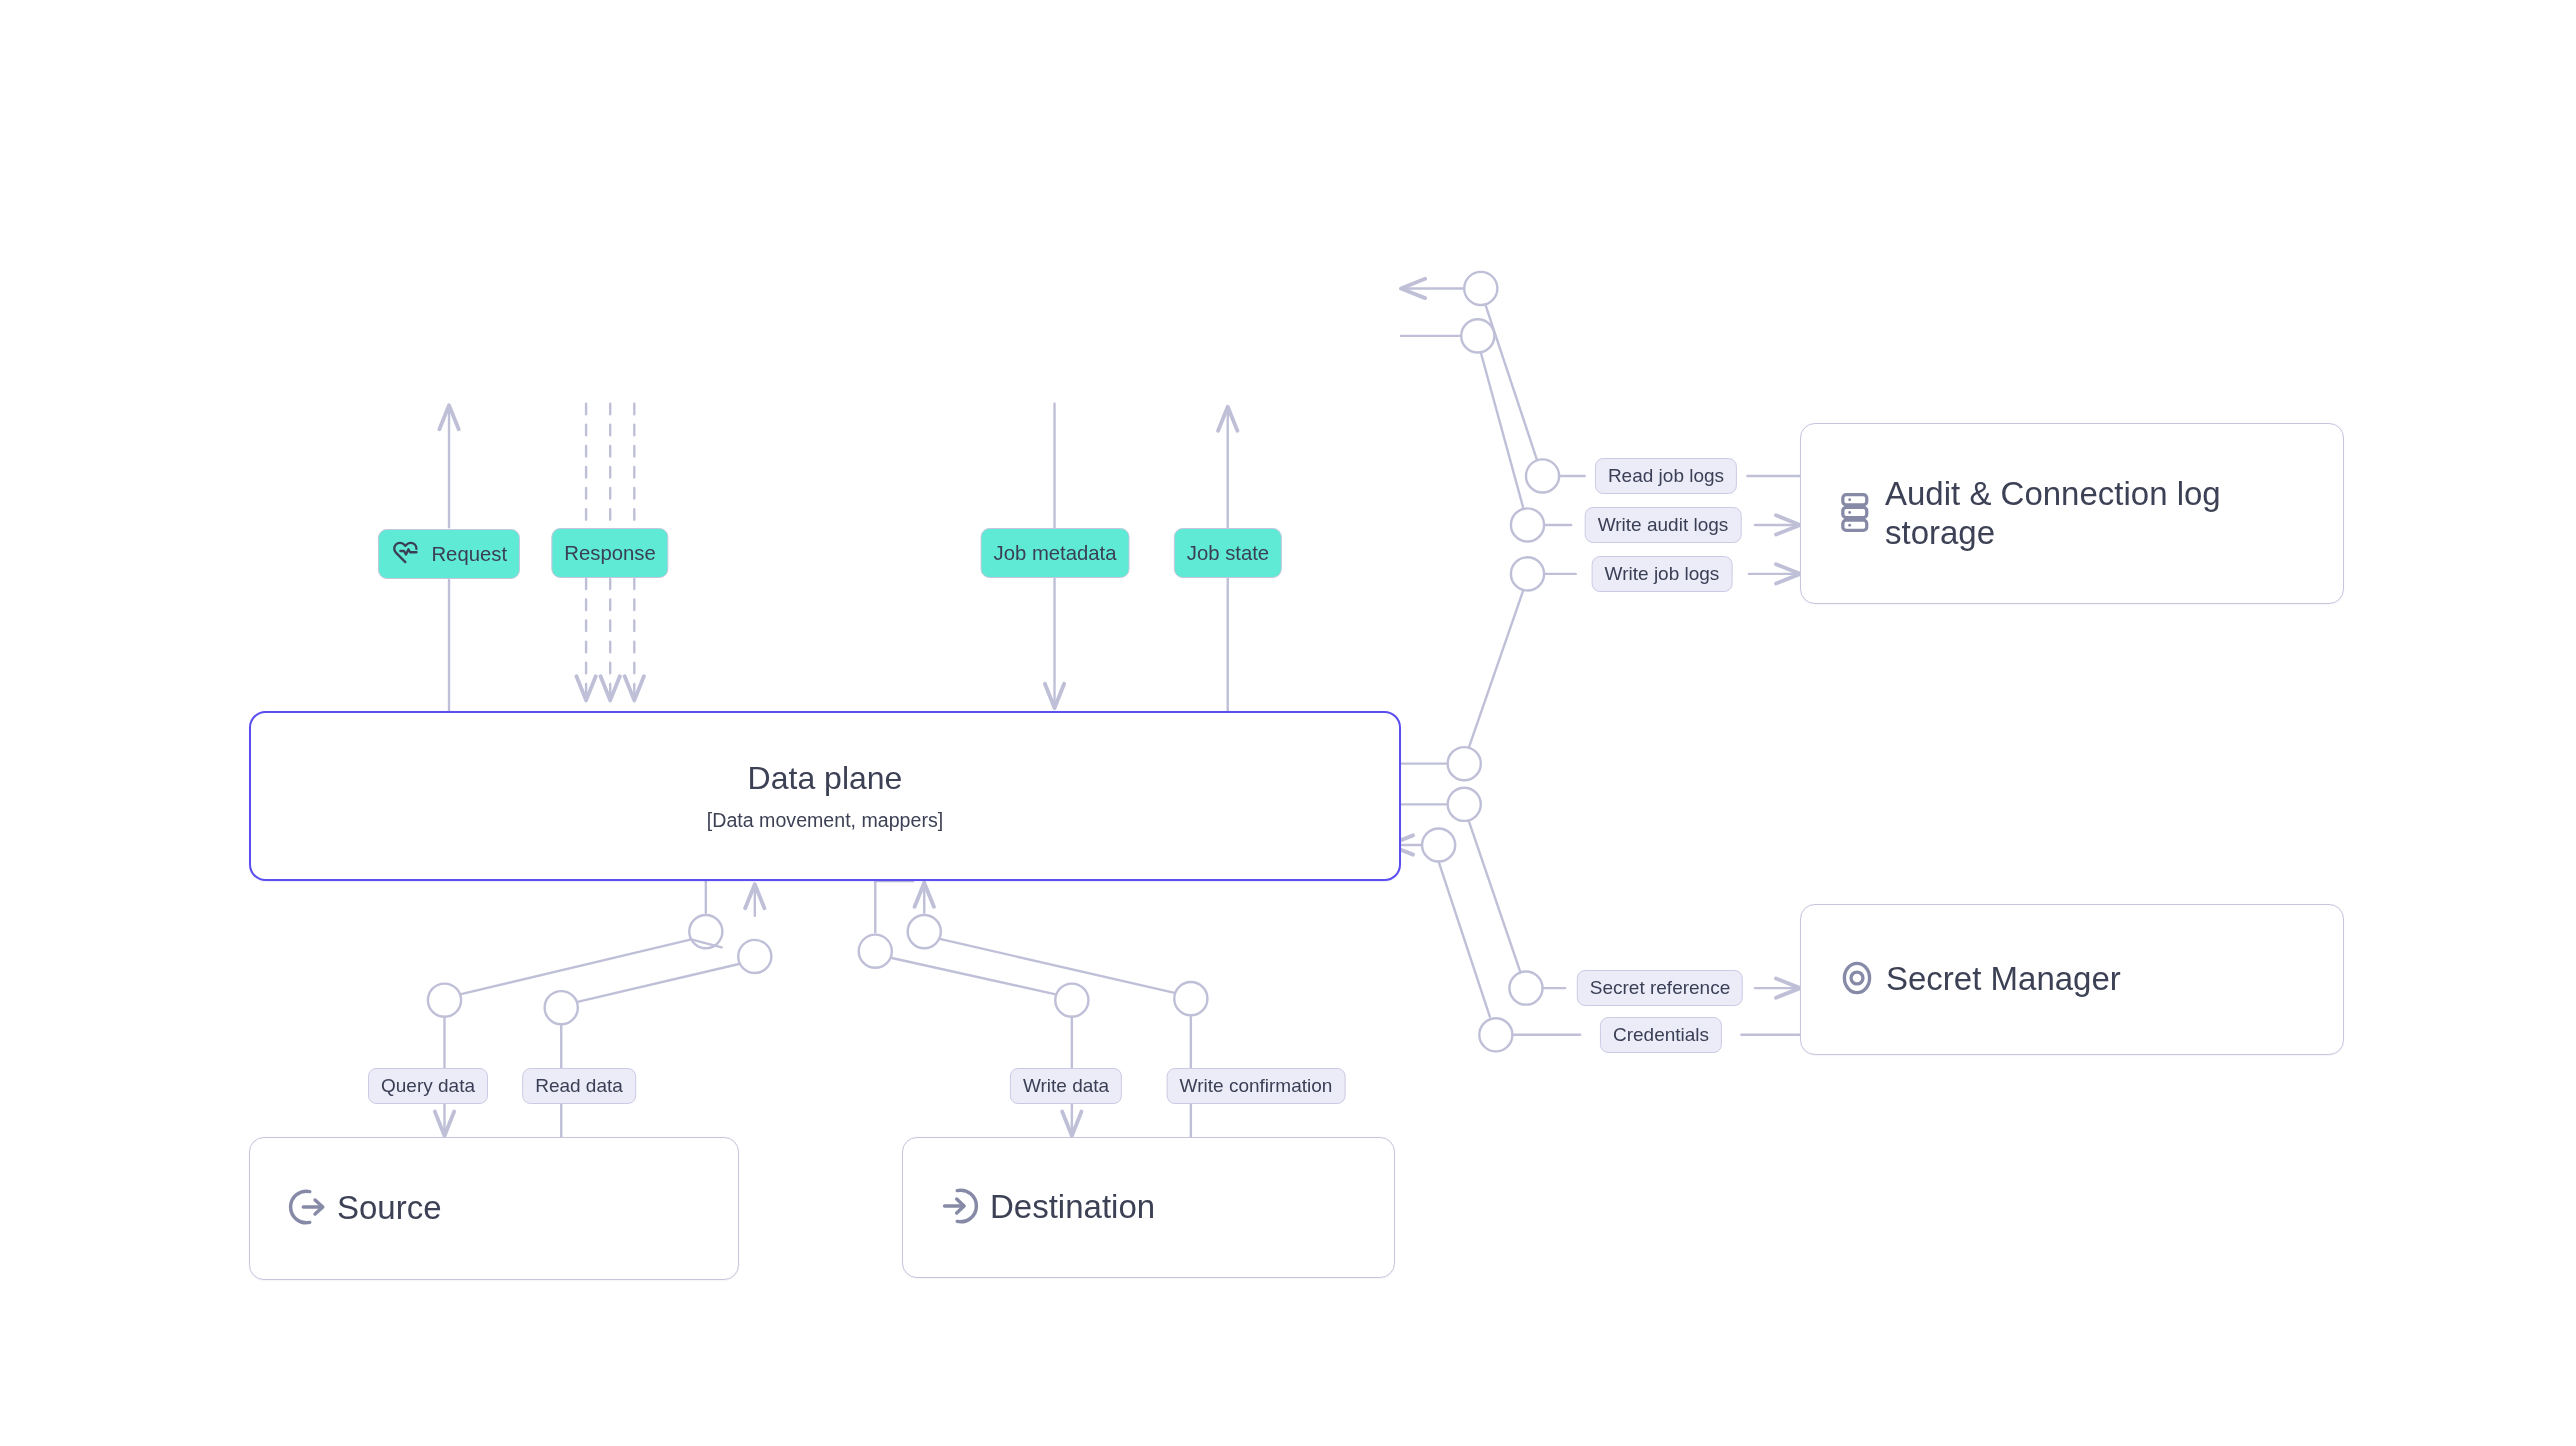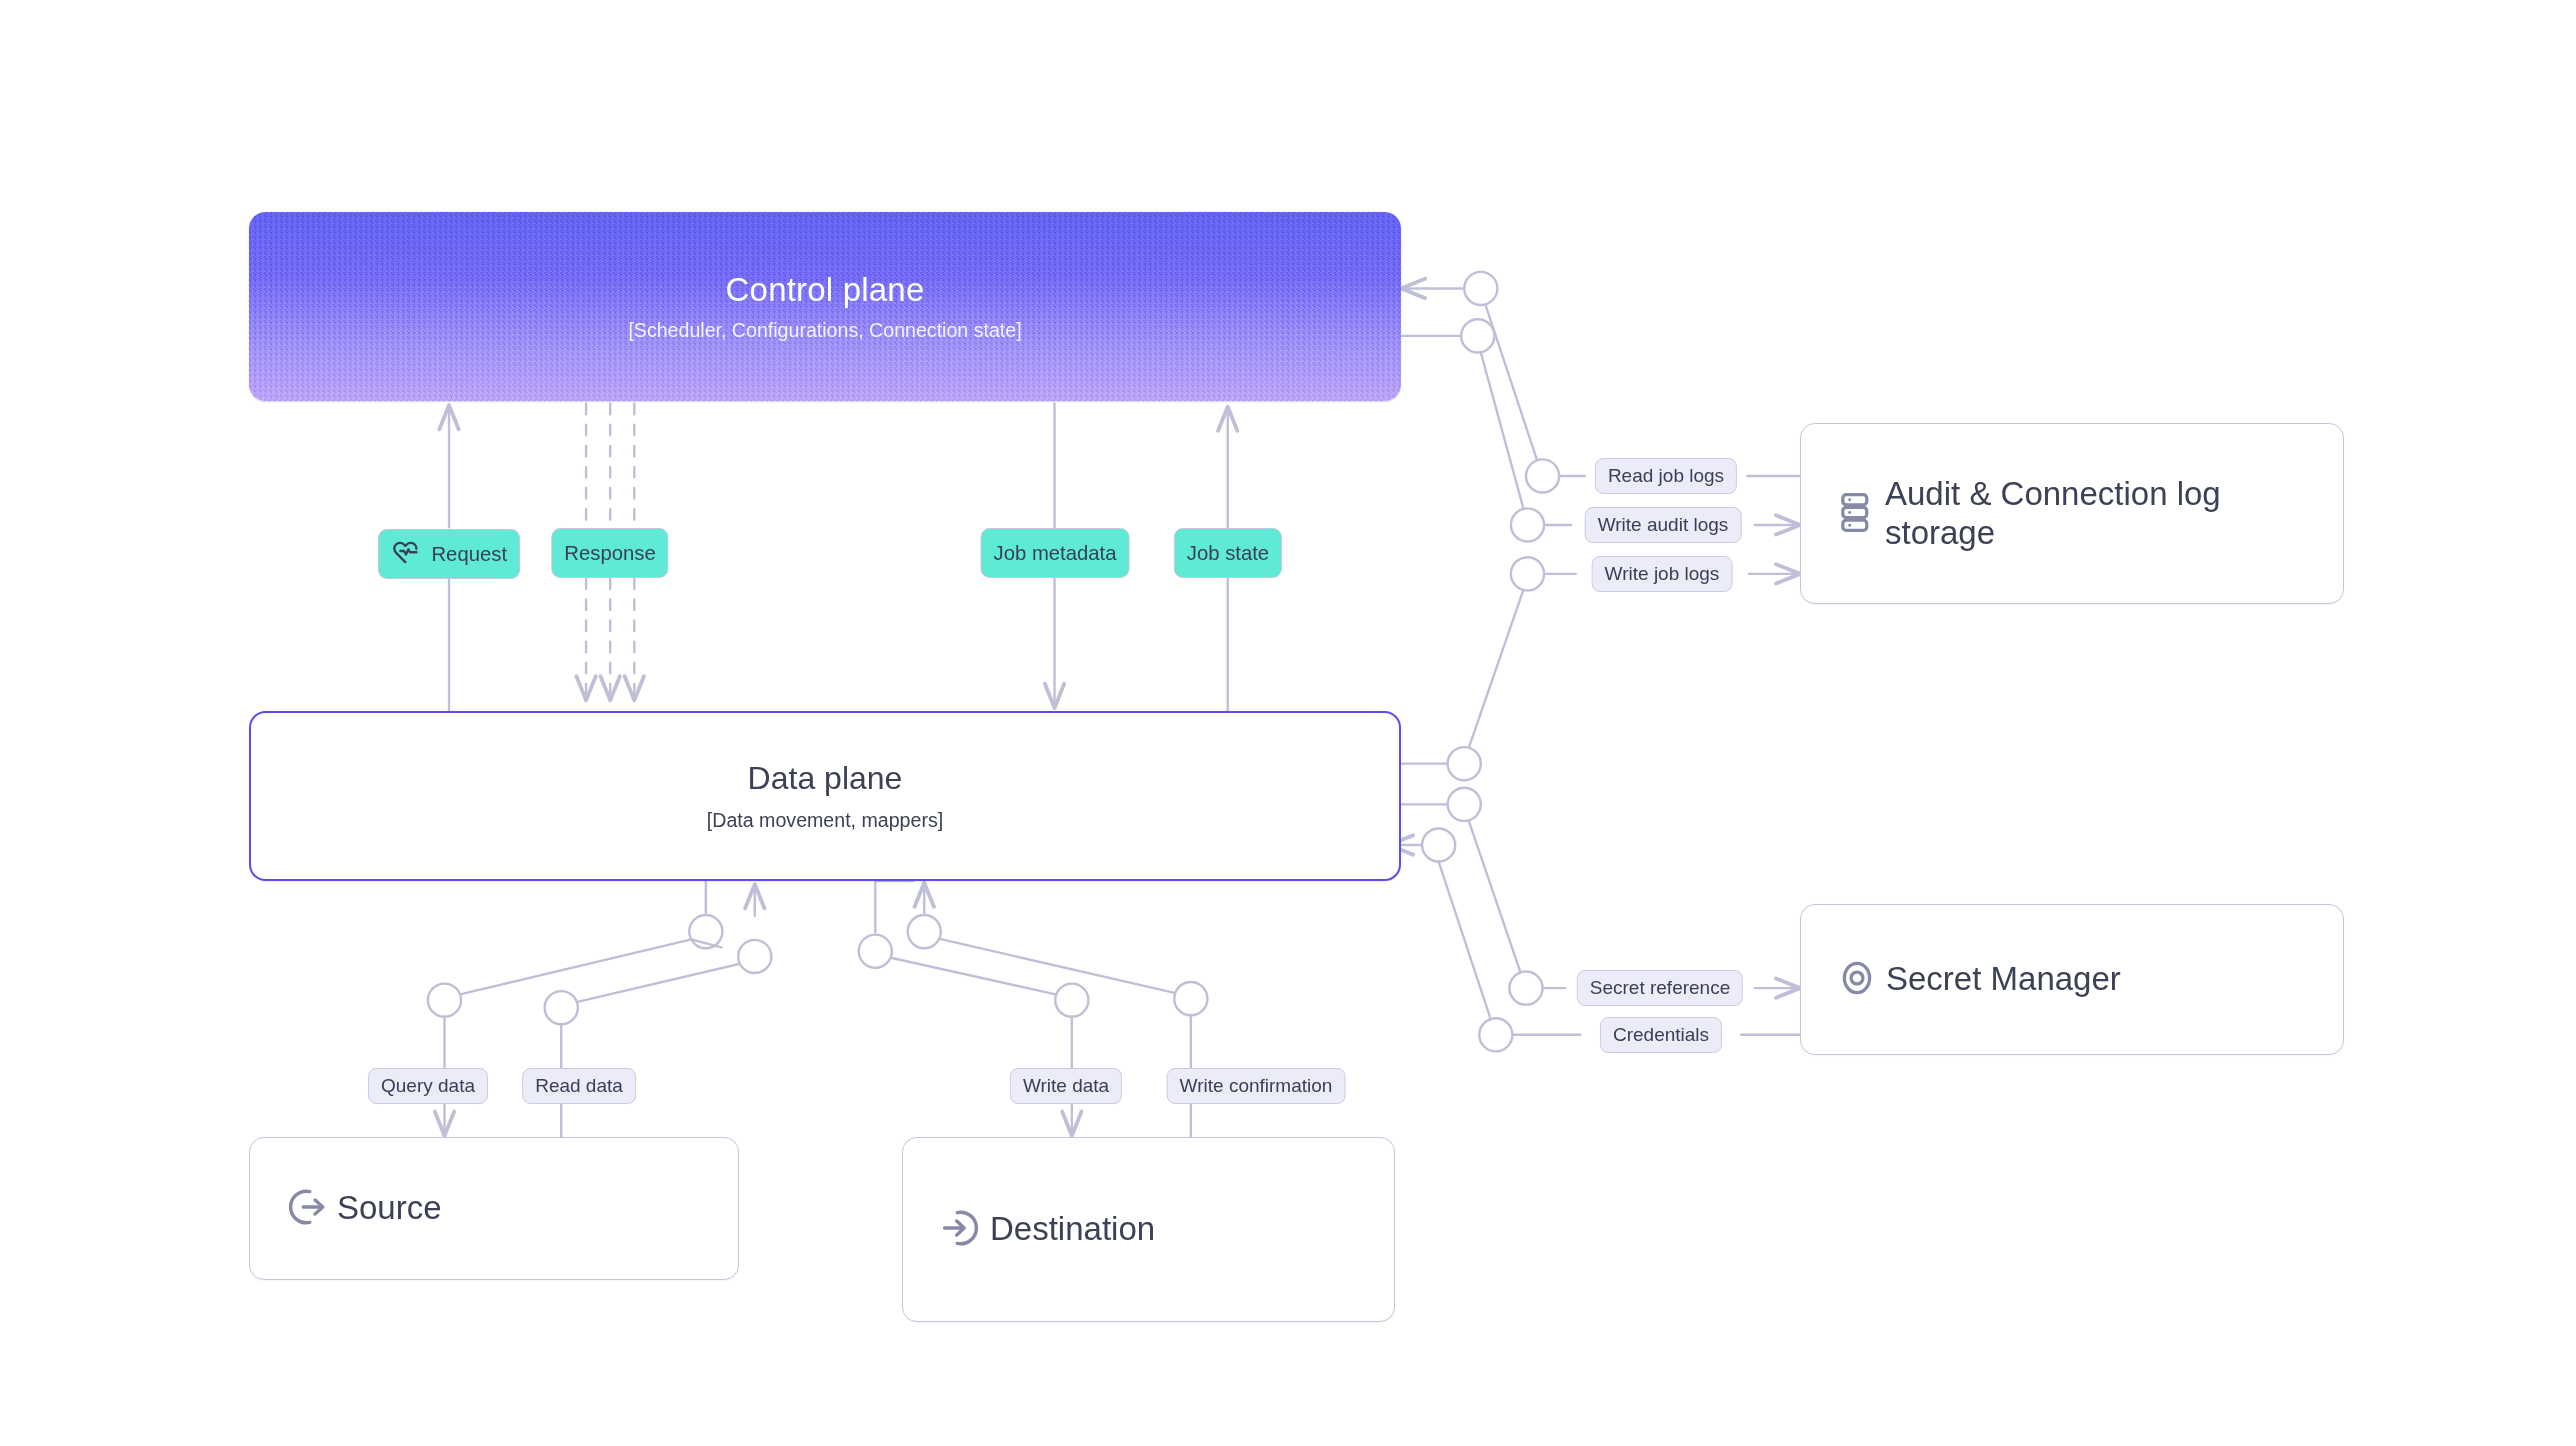--- a/index.html
+++ b/index.html
@@ -42,21 +42,21 @@
 
   
   .card{position:absolute;box-sizing:border-box;background:#fff;
         border:1.5px solid #c5c6dd;border-radius:15px;
         display:flex;align-items:center;gap:8px;padding:0 35px;
         box-shadow:0 0.8px 1.5px rgba(60,60,110,.06);}
   .card .clabel{color:#3d4155;font-size:33px;line-height:1.18;}
   #audit-storage{left:1800px;top:423px;width:544px;height:181px;}
   #secret-manager{left:1800px;top:904px;width:544px;height:151px;}
   #source-box{left:249px;top:1137px;width:490px;height:143px;}
-  #destination-box{left:902px;top:1137px;width:493px;height:185px;}
+  #destination-box{left:902px;top:1137px;width:493px;height:141px;}
 
   .ico{flex:0 0 auto;display:block;}
 
   
   .lbl{position:absolute;box-sizing:border-box;display:flex;align-items:center;
        justify-content:center;gap:10.5px;white-space:nowrap;transform:translate(-50%,-50%);
        font-size:20.3px;color:#3a3f55;padding:0 12px;}
   .lbl.white{background:#5eead4;border:1.5px solid #c5c6dd;border-radius:9px;height:50px;}
   .lbl.lav{background:#ecebf8;border:1.5px solid #cbcae4;border-radius:8.3px;height:36px;font-size:19px;}
 
@@ -154,24 +154,20 @@
 
       <path d="M1227,1212 L1227,1172" marker-end="url(#ah)"></path>
       <circle cx="1227" cy="1237" r="22" fill="#fff"></circle>
       <path d="M1249,1247 L1558,1318"></path>
       <circle cx="1581" cy="1326" r="22" fill="#fff"></circle>
       <path d="M1581,1348 L1581,1418"></path>
       <path d="M1581,1466 L1581,1510"></path>
     </g>
   </svg>
 
-  <div class="plane" id="control-plane">
-    <div class="ptitle">Control plane</div>
-    <div class="psub">[Scheduler, Configurations, Connection state]</div>
-  </div>
 
   <div class="plane" id="data-plane">
     <div class="ptitle">Data plane</div>
     <div class="psub">[Data movement, mappers]</div>
   </div>
 
   <div class="card" id="audit-storage">
     <span class="ico">
       <svg width="41" height="45" viewBox="0 0 24 26" fill="none" stroke="#868aa6" stroke-width="1.9" stroke-linecap="round" stroke-linejoin="round">
         <rect x="4" y="2.5" width="14" height="6" rx="2"></rect>

